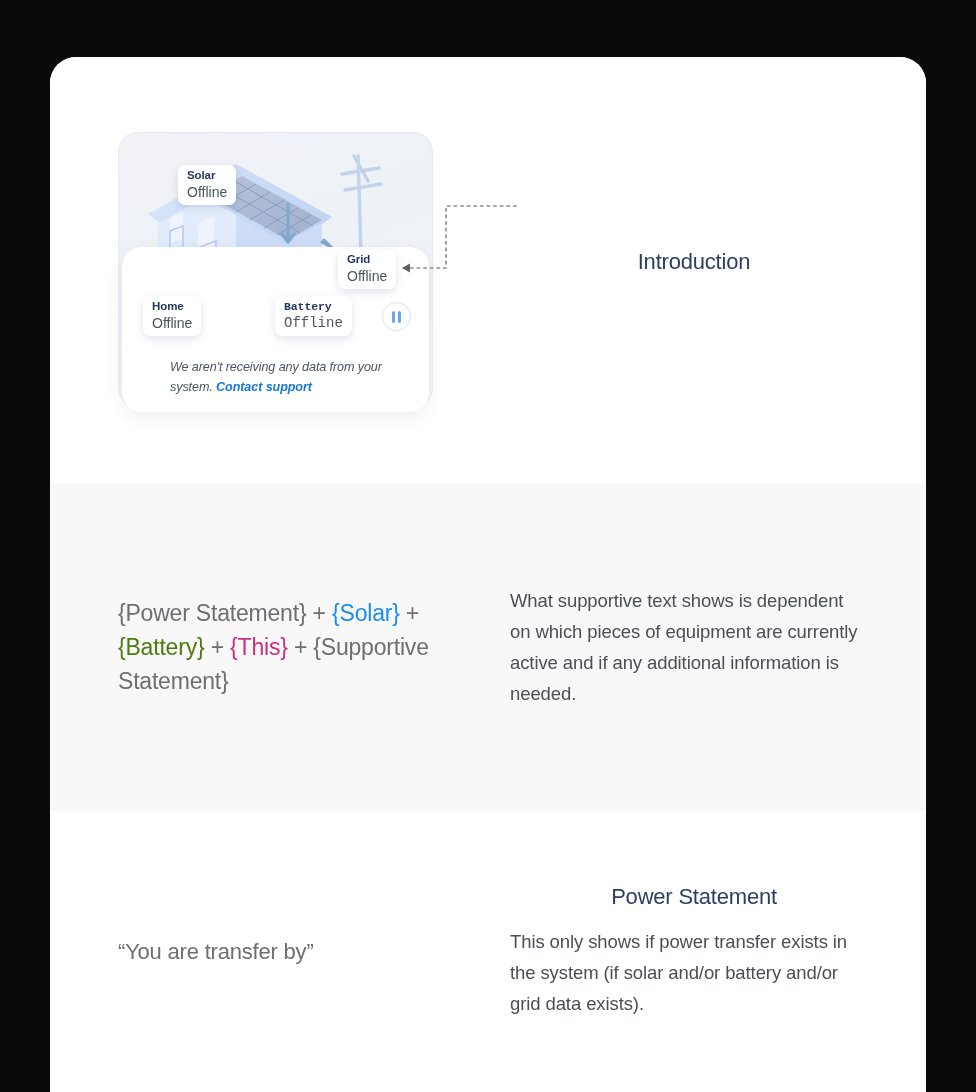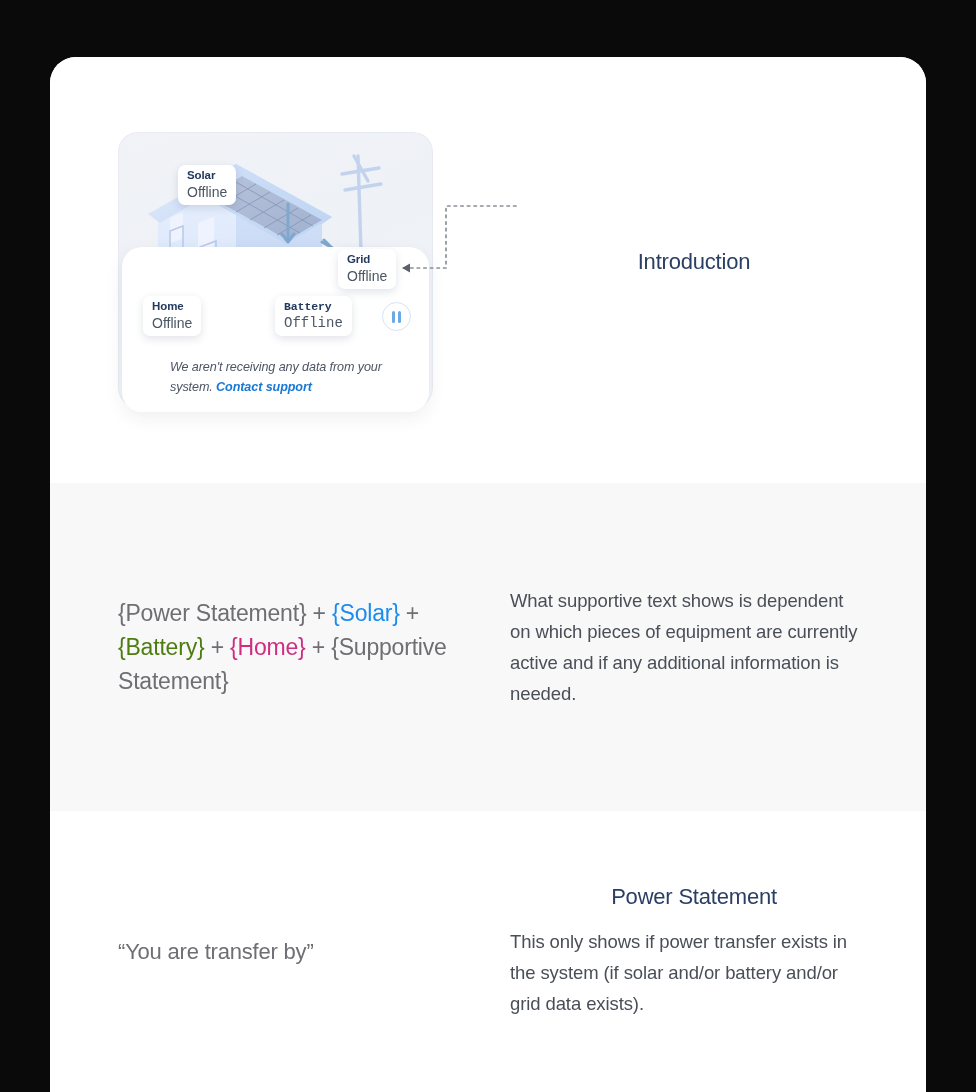--- a/index.html
+++ b/index.html
@@ -354,21 +354,21 @@
       </div>
 
       <div class="col-right">
         <div class="sec-heading">Introduction</div>
       </div>
     </div>
 
     <div class="section section-formula">
       <div class="col-left">
         <div class="formula-text">
-          <span>{Power Statement}</span><span class="tok-plus"> + </span><span class="tok-solar">{Solar}</span><span class="tok-plus"> + </span><span class="tok-battery">{Battery}</span><span class="tok-plus"> + </span><span class="tok-grid">{Home}</span><span class="tok-plus"> + </span><span>{Supportive Statement}</span>
+          <span>{Power Statement}</span><span class="tok-plus"> + </span><span class="tok-solar">{Solar}</span><span class="tok-plus"> + </span><span class="tok-battery">{Battery}</span><span class="tok-plus"> + </span><span class="tok-grid">{This}</span><span class="tok-plus"> + </span><span>{Supportive Statement}</span>
         </div>
       </div>
       <div class="col-right">
         <div class="sec-body">What supportive text shows is dependent on which pieces of equipment are currently active and if any additional information is needed.</div>
       </div>
     </div>
 
     <div class="section section-power">
       <div class="col-left">
         <div class="quote-text">“You are transfer by”</div>

